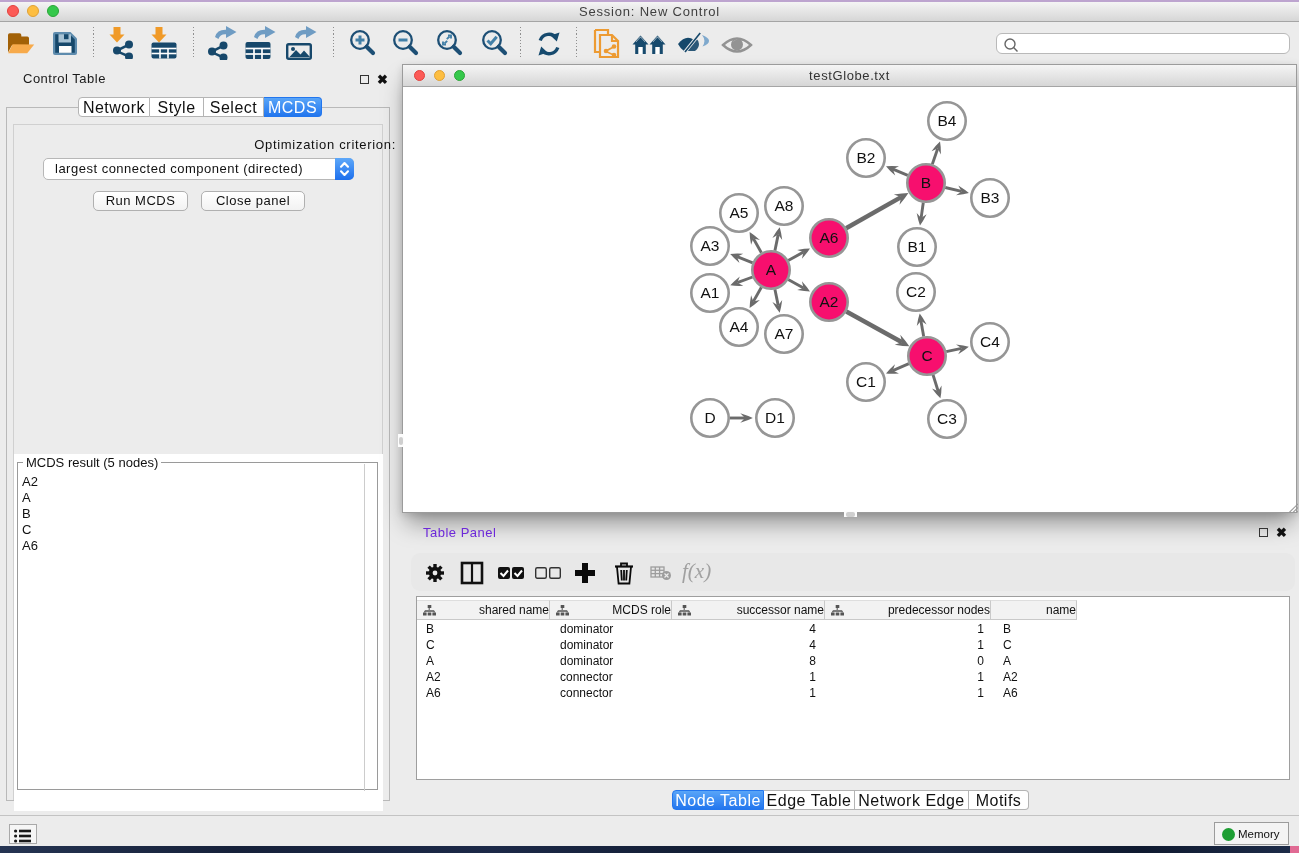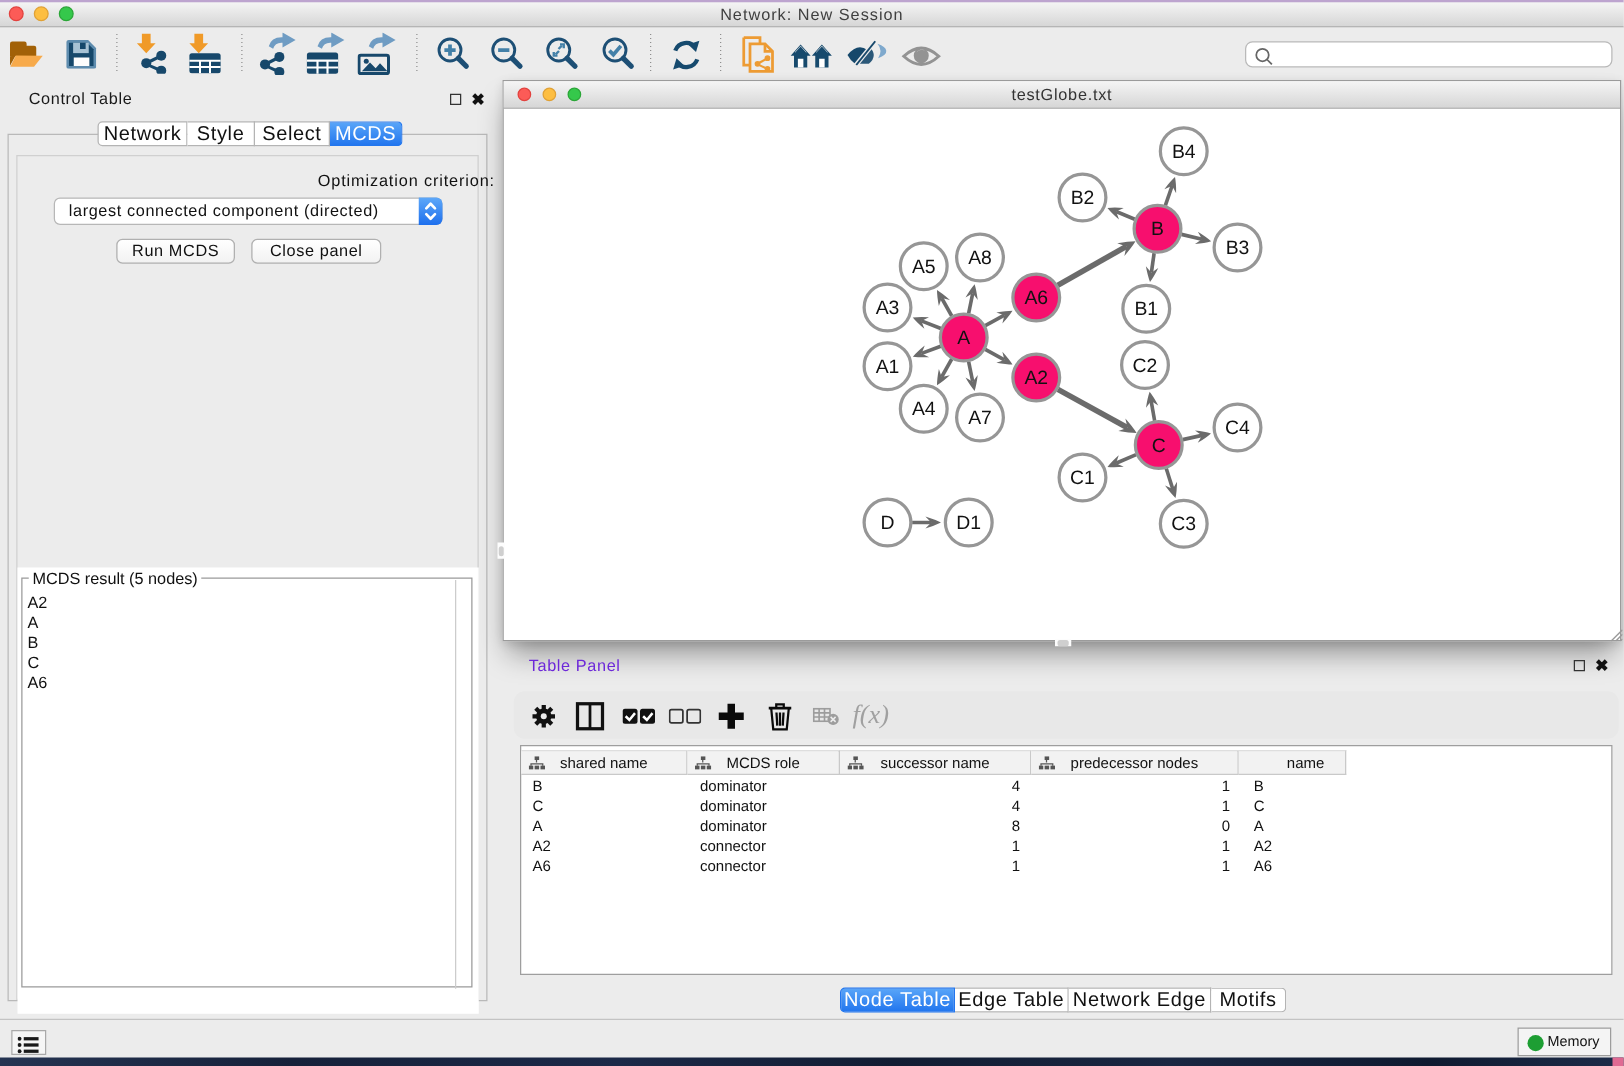--- a/index.html
+++ b/index.html
@@ -51,25 +51,25 @@
 .trow{position:absolute;font-size:12px;color:#111}
 
 #bot-tabs{left:672px;top:790px;width:357px}
 
 #statusbar{left:0;top:815px;width:1299px;height:32px;background:#ececec;border-top:1px solid #c3c3c3}
 #listbtn{left:9px;top:824px;width:28px;height:20px;background:#f6f6f6;border:1px solid #a9a9a9}
 #membtn{left:1214px;top:822px;width:75px;height:23px;background:#f4f4f4;border:1px solid #9c9c9c;font-size:11.5px;line-height:22px;color:#111;text-align:left;padding-left:23px}
 #memdot{position:absolute;left:7px;top:5px;width:13px;height:13px;border-radius:50%;background:#1d9e33}
 #deskbottom{left:0;top:846px;width:1299px;height:7px;background:linear-gradient(90deg,#253452 0%,#16213a 18%,#1c2948 38%,#121d33 55%,#1a2742 72%,#0f1a30 88%,#1d2c49 100%)}
 .hicon{position:absolute;top:4px}
-.th{text-align:center}
+.th{text-align:right}
 #tbl-box,.th,.trow{letter-spacing:0}
 </style></head><body>
 <div class="abs" id="deskline"></div>
-<div class="abs" id="titlebar">Network: New Session</div>
+<div class="abs" id="titlebar">Session: New Control</div>
 <div class="abs tl" id="tl-r"></div>
 <div class="abs tl" id="tl-y"></div>
 <div class="abs tl" id="tl-g"></div>
 <div class="abs" id="toolbar">
     <svg width="28" height="24" style="position:absolute;left:8px;top:10px" viewBox="0 0 28 24">
 <path d="M0 13 V3 Q0 1.2 1.8 1.2 L11.5 1.2 Q13.3 1.2 13.3 3 L13.3 4.5 L19.3 4.5 Q21 4.5 21 6.2 L21 13 Z" fill="#a26107"></path>
 <path d="M0 13 L0 20.5 L4.5 12.3 Z" fill="#a26107"></path>
 <path d="M4.6 12.3 L26.2 12.6 L19.2 21.3 L0.2 21.3 Z" fill="#f7aa4b"></path>
 </svg>
 <svg width="24" height="23" style="position:absolute;left:53px;top:10px" viewBox="0 0 24 23">

